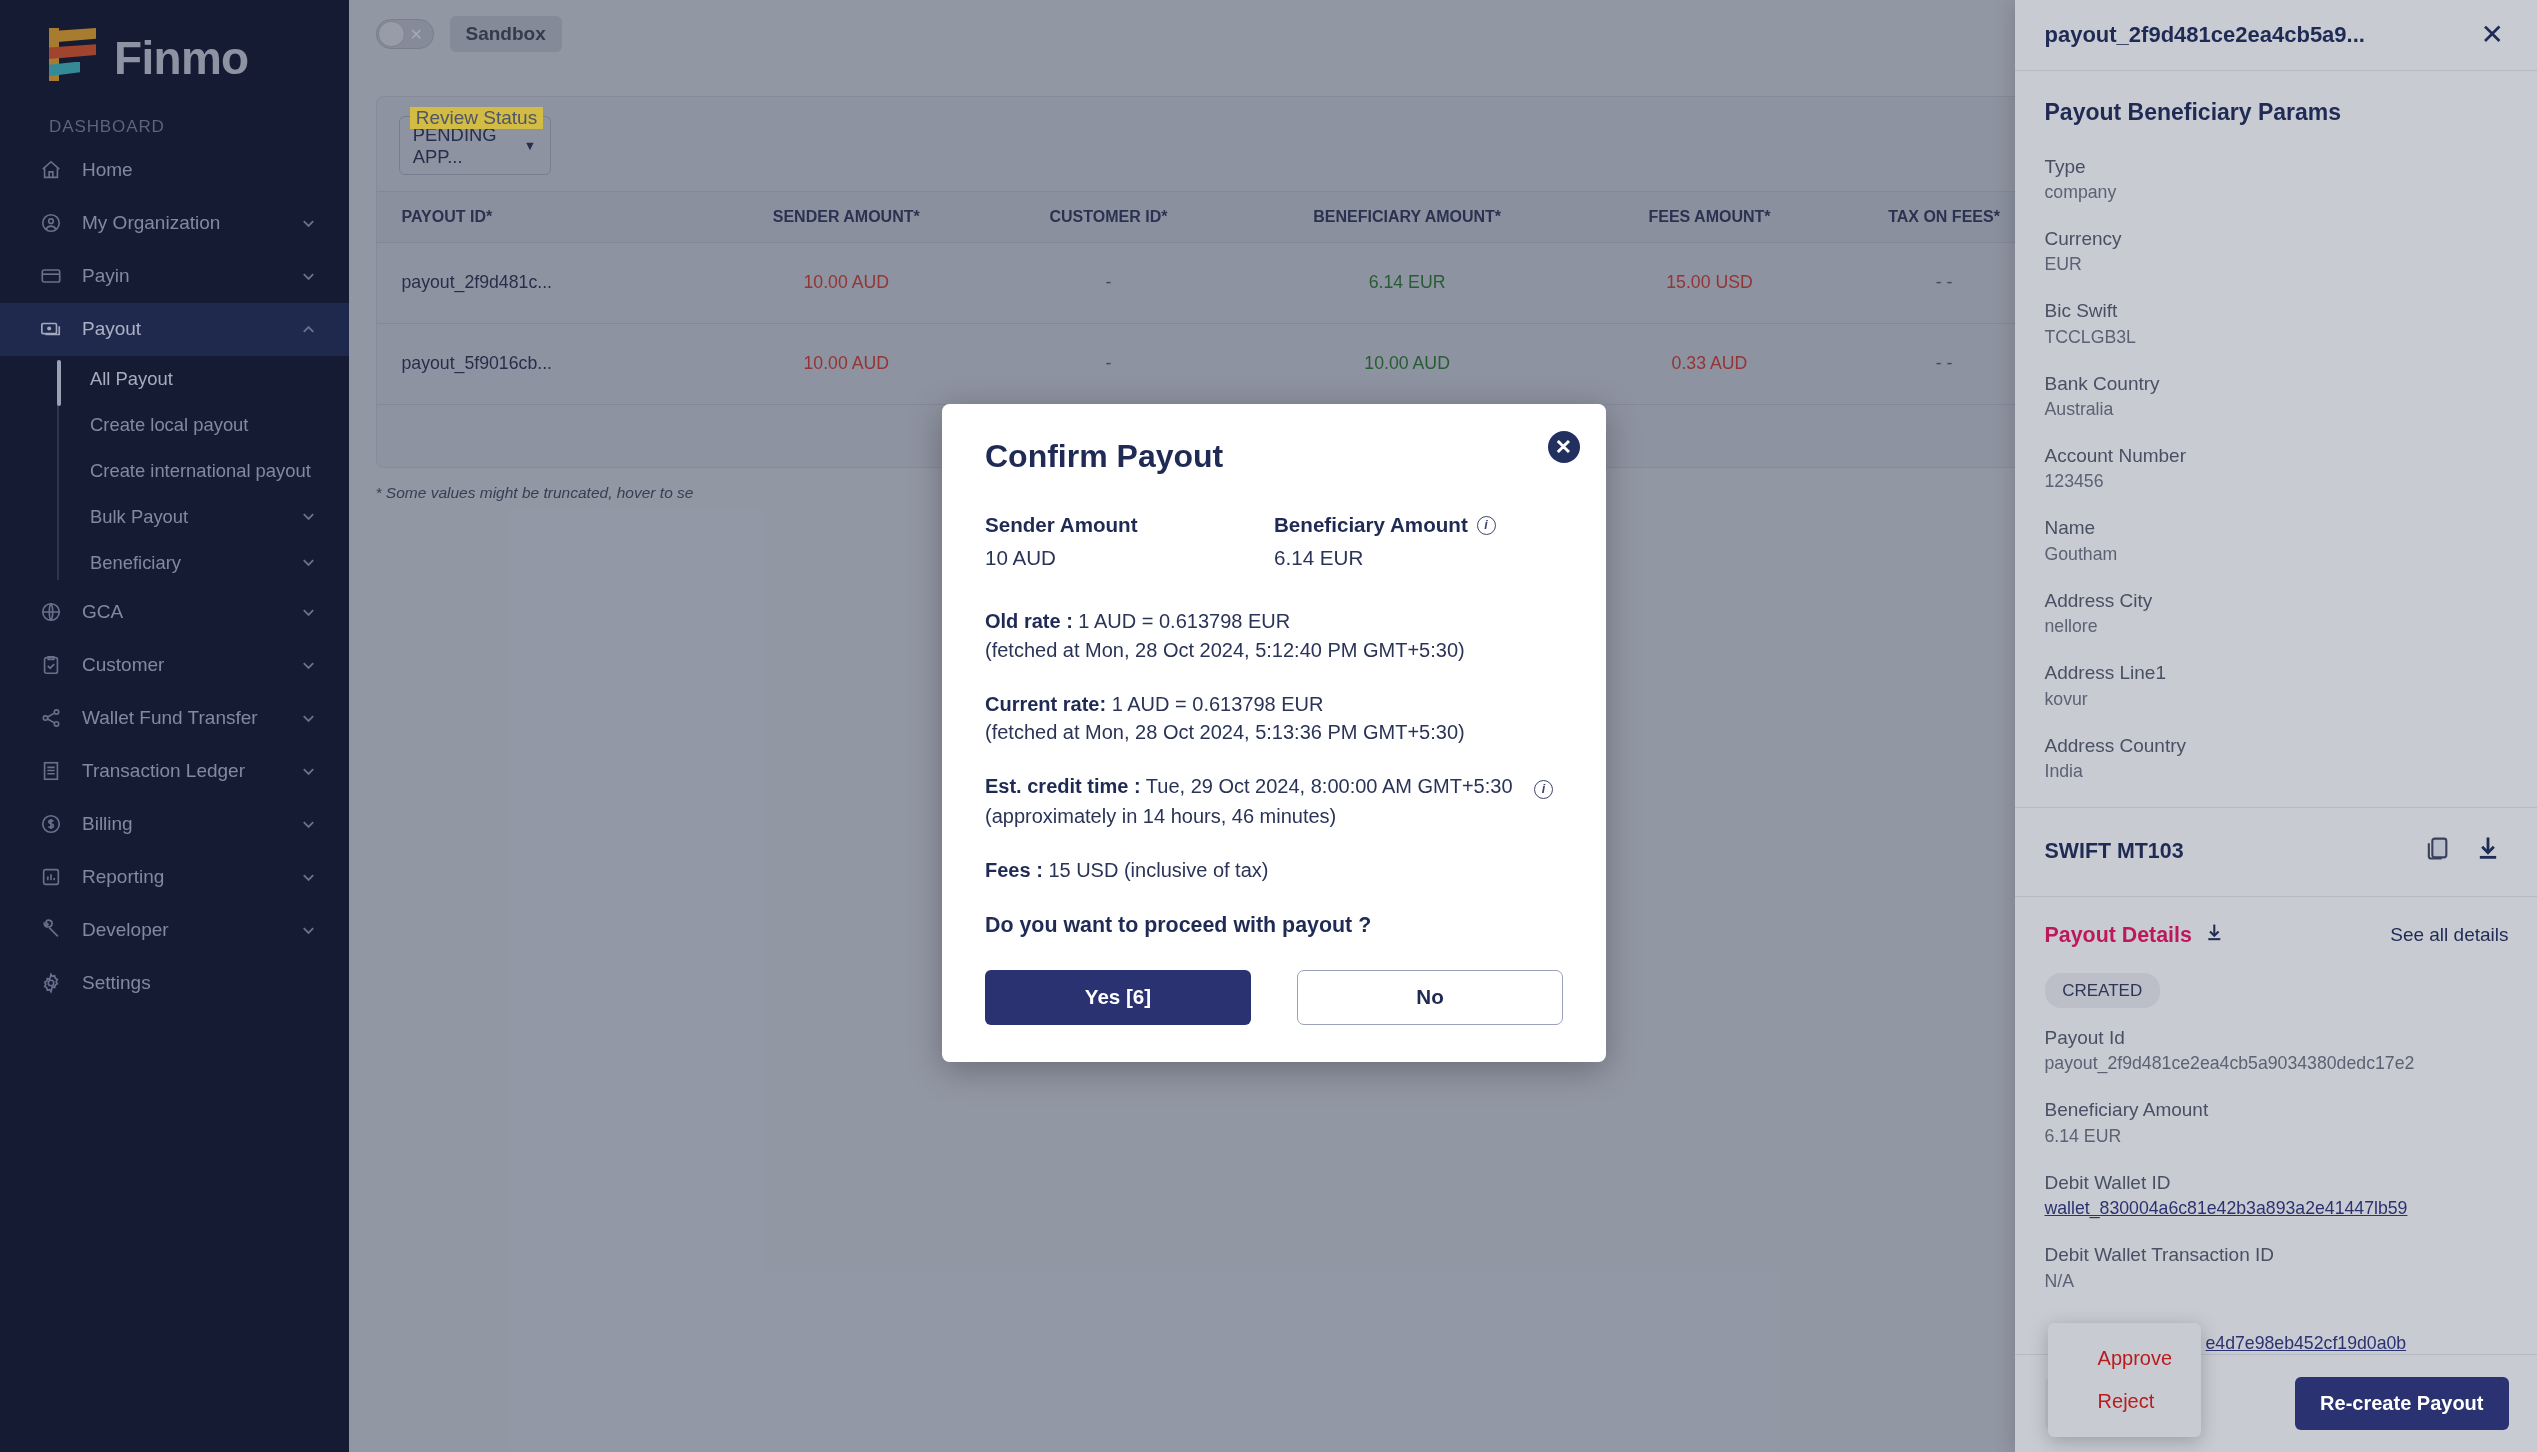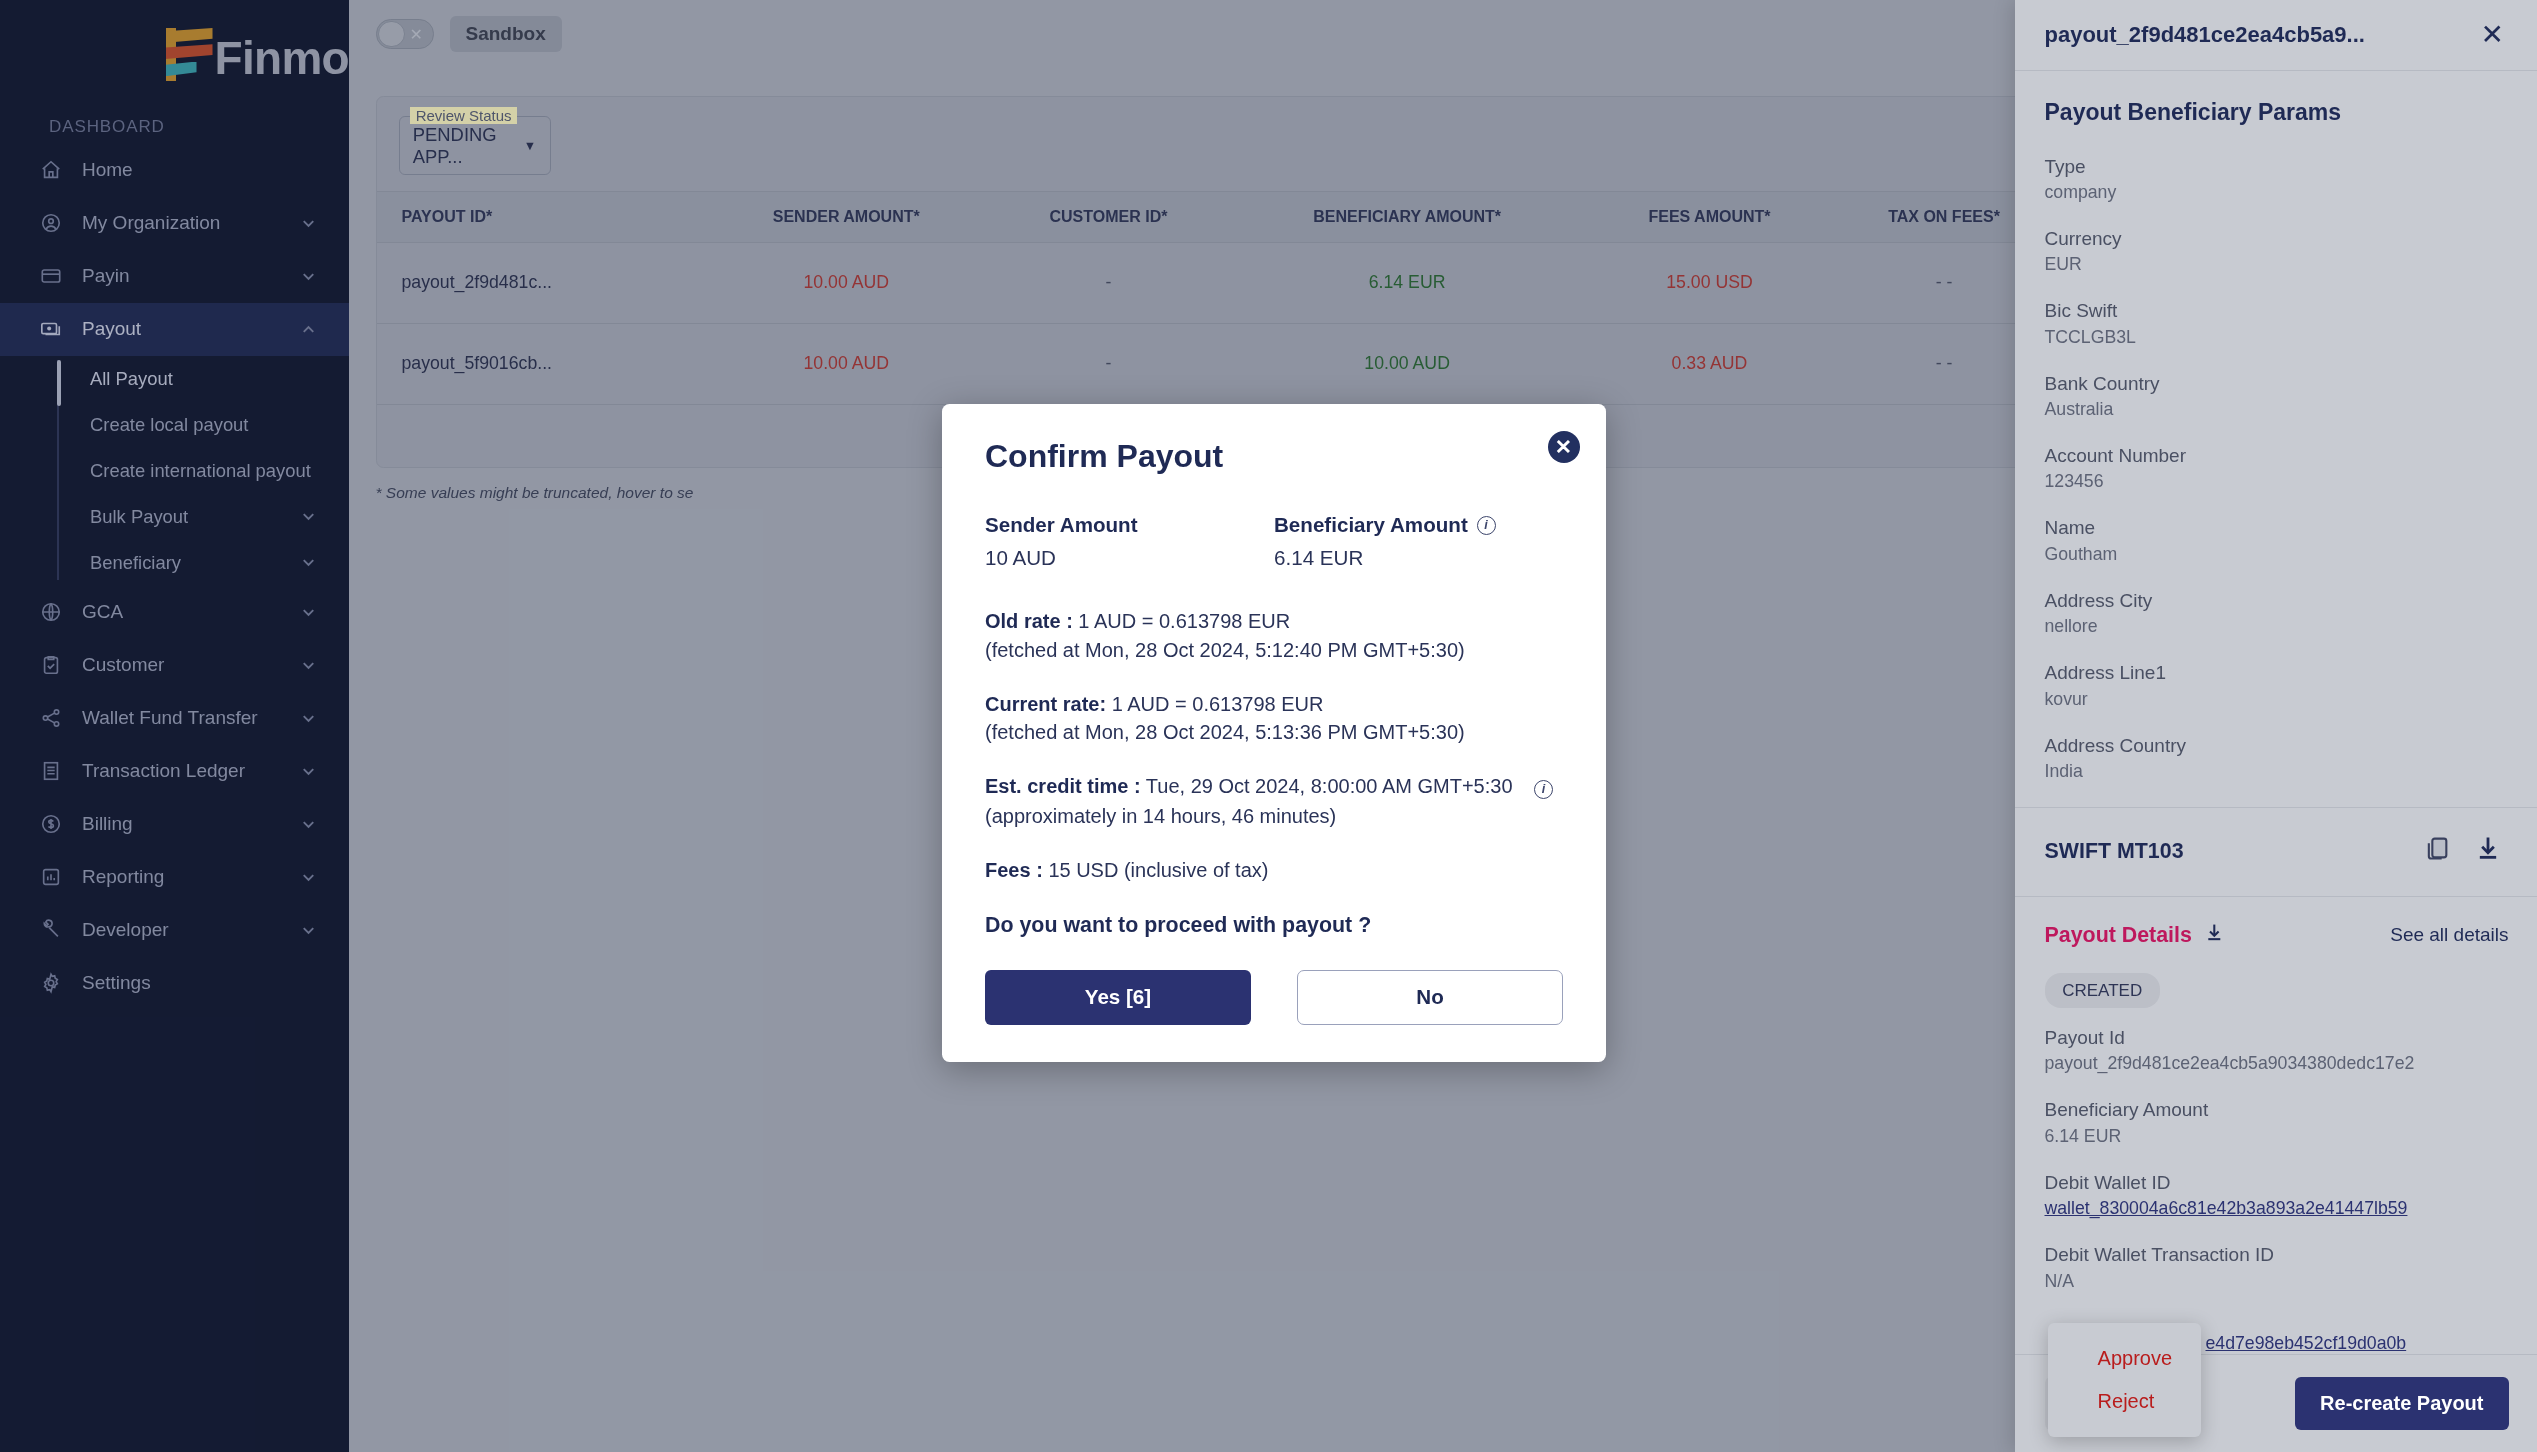--- a/index.html
+++ b/index.html
@@ -13,21 +13,21 @@
 
   
   .sidebar {
     position: absolute; left: 0; top: 0;
     width: 349px; height: 1452px;
     background: #141b33;
     overflow: hidden;
   }
   .logo-wrap {
     display: flex; align-items: center;
-    padding: 26.5px 0 0 49px; gap: 0; justify-content: flex-end;
+    padding: 26.5px 0 0 49px; gap: 16px;
   }
   .logo-mark { width: 49px; height: 62px; position: relative; }
   .logo-mark i { position: absolute; display: block; left: 0; }
   .lm1 { top: 1.5px;  width: 47px; height: 14.7px; background: #c9922f;
          clip-path: polygon(0 22%, 100% 0, 100% 74%, 0 100%); }
   .lm2 { top: 17.7px; width: 47px; height: 14.7px; background: #c04e2e;
          clip-path: polygon(0 22%, 100% 0, 100% 74%, 0 100%); }
   .lm3 { top: 35px; width: 31px; height: 14.7px; background: #3ba3ad;
          clip-path: polygon(0 22%, 100% 0, 100% 74%, 0 100%); }
   .lm4 { top: 1.5px; left: 13.3px; width: 10.3px; height: 53px; background: #c9922f; }
@@ -117,22 +117,22 @@
     position: relative; overflow: hidden;
   }
   .panel-top { display: flex; align-items: center; padding: 19px 22px 16px 22px; }
   .select-field {
     position: relative; width: 152px; height: 59px;
     border: 0.7px solid #8c93a3; border-radius: 5.9px;
     display: flex; align-items: center; padding: 0 13.3px;
   }
   .select-field .legend {
     position: absolute; top: -10.3px; left: 10.3px;
-    background: #fef9c3; padding: 0 5.9px;
-    font-size: 15px; color: #5c6378;
+    background: #fde047; padding: 0 5.9px;
+    font-size: 19px; color: #5c6378;
   }
   .select-field .val { font-size: 18.4px; color: #2b3352; flex: 1 1 auto; }
   .select-field .caret { font-size: 12.5px; color: #2b3352; }
   .filters-btn {
     margin-left: auto; display: flex; align-items: center; gap: 14.7px;
     height: 46px; padding: 0 20.6px;
     border: 0.7px solid #8c93a3; border-radius: 5.9px;
     color: #2b3352; font-size: 19px; font-weight: 600; cursor: pointer;
   }
   .filters-btn svg { width: 20.6px; height: 20.6px; stroke: #2b3352; stroke-width: 2.4; }

